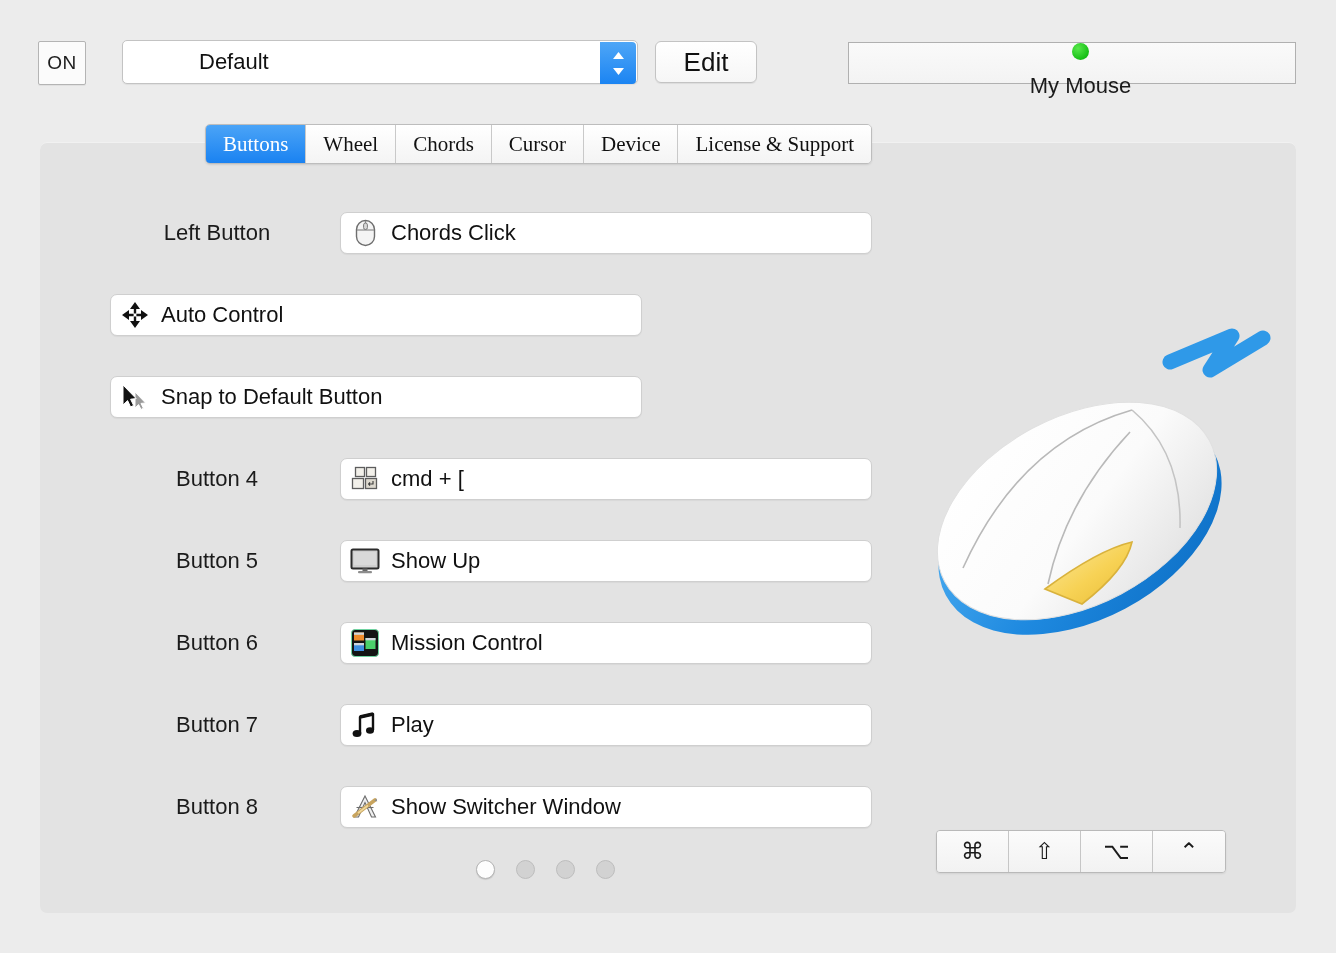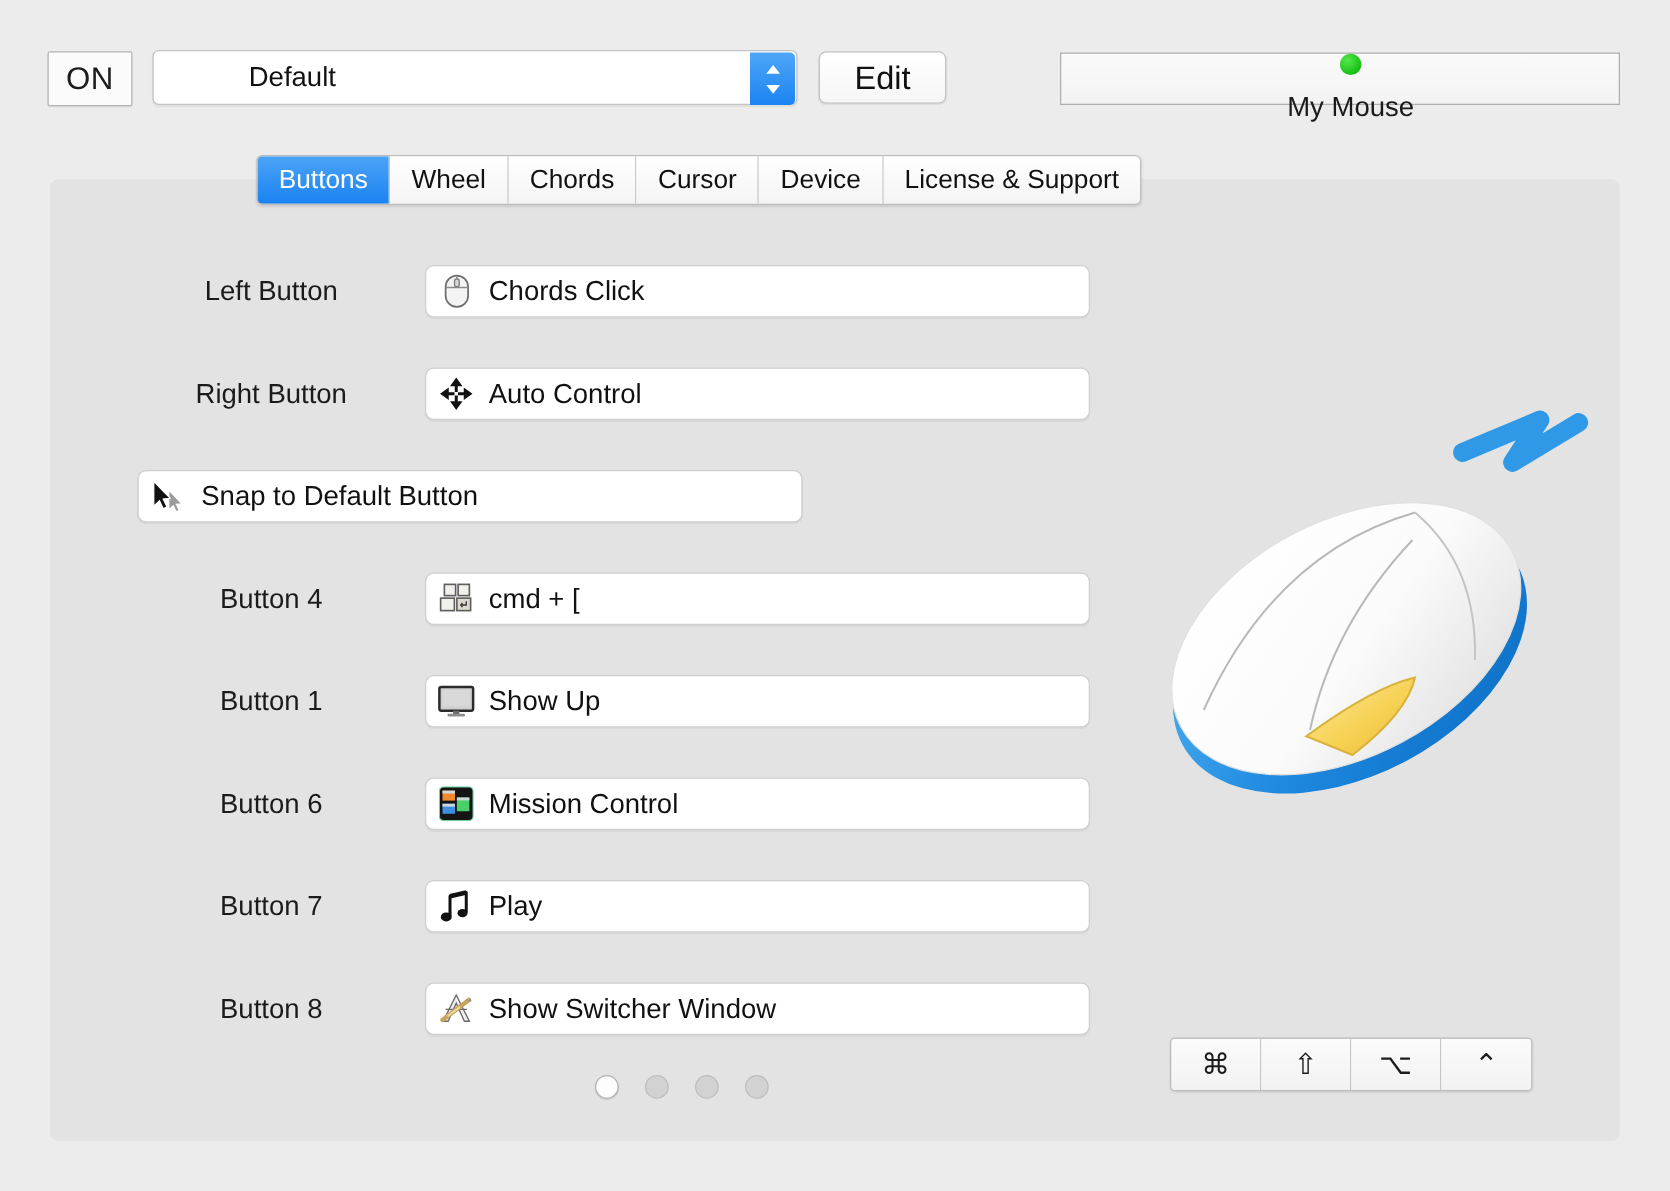--- a/index.html
+++ b/index.html
@@ -24,28 +24,28 @@
   .header {
     position: absolute;
     left: 0; top: 0;
     width: 1336px;
     height: 110px;
   }
 
   .on-toggle {
     position: absolute;
     left: 38px; top: 41px;
-    width: 68px; height: 44px;
+    width: 48px; height: 44px;
     background: #fbfbfb;
     border: 1px solid #b4b4b4;
     border-radius: 2px;
     display: flex;
     align-items: center;
     justify-content: center;
-    font-size: 25px;
+    font-size: 19px;
     color: #1d1d1d;
     letter-spacing: 0.4px;
     box-shadow: 0 1px 0 rgba(0,0,0,0.05);
   }
 
   .preset-select {
     position: absolute;
     left: 122px; top: 40px;
     width: 516px; height: 44px;
     background: #ffffff;
@@ -128,20 +128,21 @@
     height: 38px;
     padding: 0 17px;
     display: flex;
     align-items: center;
     justify-content: center;
     font-size: 21px;
     color: #111;
     background: linear-gradient(#ffffff, #f4f4f4);
     border-right: 1px solid #c9c9c9;
     white-space: nowrap;
+    font-family: Liberation Serif, serif;
   }
   .tab:last-child { border-right: none; }
   .tab.active {
     background: linear-gradient(#4ba4f7, #1a82f1);
     color: #ffffff;
   }
 
   
   .panel {
     position: absolute;
@@ -310,21 +311,20 @@
             <line x1="10.5" y1="2" x2="10.5" y2="11" stroke="#8a8a8a" stroke-width="1.2"></line>
             <path d="M2 11 H19" stroke="#8a8a8a" stroke-width="1.2"></path>
             <rect x="8.6" y="4" width="3.8" height="6.5" rx="1.9" fill="#d8d8d8" stroke="#7a7a7a" stroke-width="1"></rect>
           </svg>
         </span>
         <span class="action-text">Chords Click</span>
       </div>
     </div>
 
     <div class="row" style="top:152px">
-      <div class="row-label">Right Button</div>
       <div class="row-field">
         <span class="ficon">
           <svg width="28" height="28" viewBox="0 0 28 28">
             <g fill="#111">
               <path d="M14 1 L19 8 H15.2 V12.6 H12.8 V8 H9 Z"></path>
               <path d="M14 27 L9 20 H12.8 V15.4 H15.2 V20 H19 Z"></path>
               <path d="M1 14 L8 9 V12.8 H12.6 V15.2 H8 V19 Z"></path>
               <path d="M27 14 L20 19 V15.2 H15.4 V12.8 H20 V9 Z"></path>
             </g>
           </svg>
@@ -355,21 +355,21 @@
             <rect x="1.5" y="12.5" width="11" height="10" fill="#f2f0ea" stroke="#5d5d5d" stroke-width="1.3"></rect>
             <rect x="14.5" y="12.5" width="11" height="10" fill="#ddd9cf" stroke="#5d5d5d" stroke-width="1.3"></rect>
             <path d="M22 15 v3 h-4 M19 16.3 l-1.4 1.7 1.4 1.7" stroke="#3a3a3a" stroke-width="1.1" fill="none"></path>
           </svg>
         </span>
         <span class="action-text">cmd + [</span>
       </div>
     </div>
 
     <div class="row" style="top:398px">
-      <div class="row-label">Button 1</div>
+      <div class="row-label">Button 5</div>
       <div class="row-field">
         <span class="ficon">
           <svg width="30" height="26" viewBox="0 0 30 26">
             <rect x="1.5" y="1.5" width="27" height="19" rx="1.5" fill="#cfcfcf" stroke="#2b2b2b" stroke-width="2"></rect>
             <rect x="4" y="4" width="22" height="13" fill="#d9d9d9"></rect>
             <rect x="12.5" y="20.5" width="5" height="3" fill="#6a6a6a"></rect>
             <rect x="8" y="23" width="14" height="2.2" rx="1" fill="#8d8d8d"></rect>
           </svg>
         </span>
         <span class="action-text">Show Up</span>

